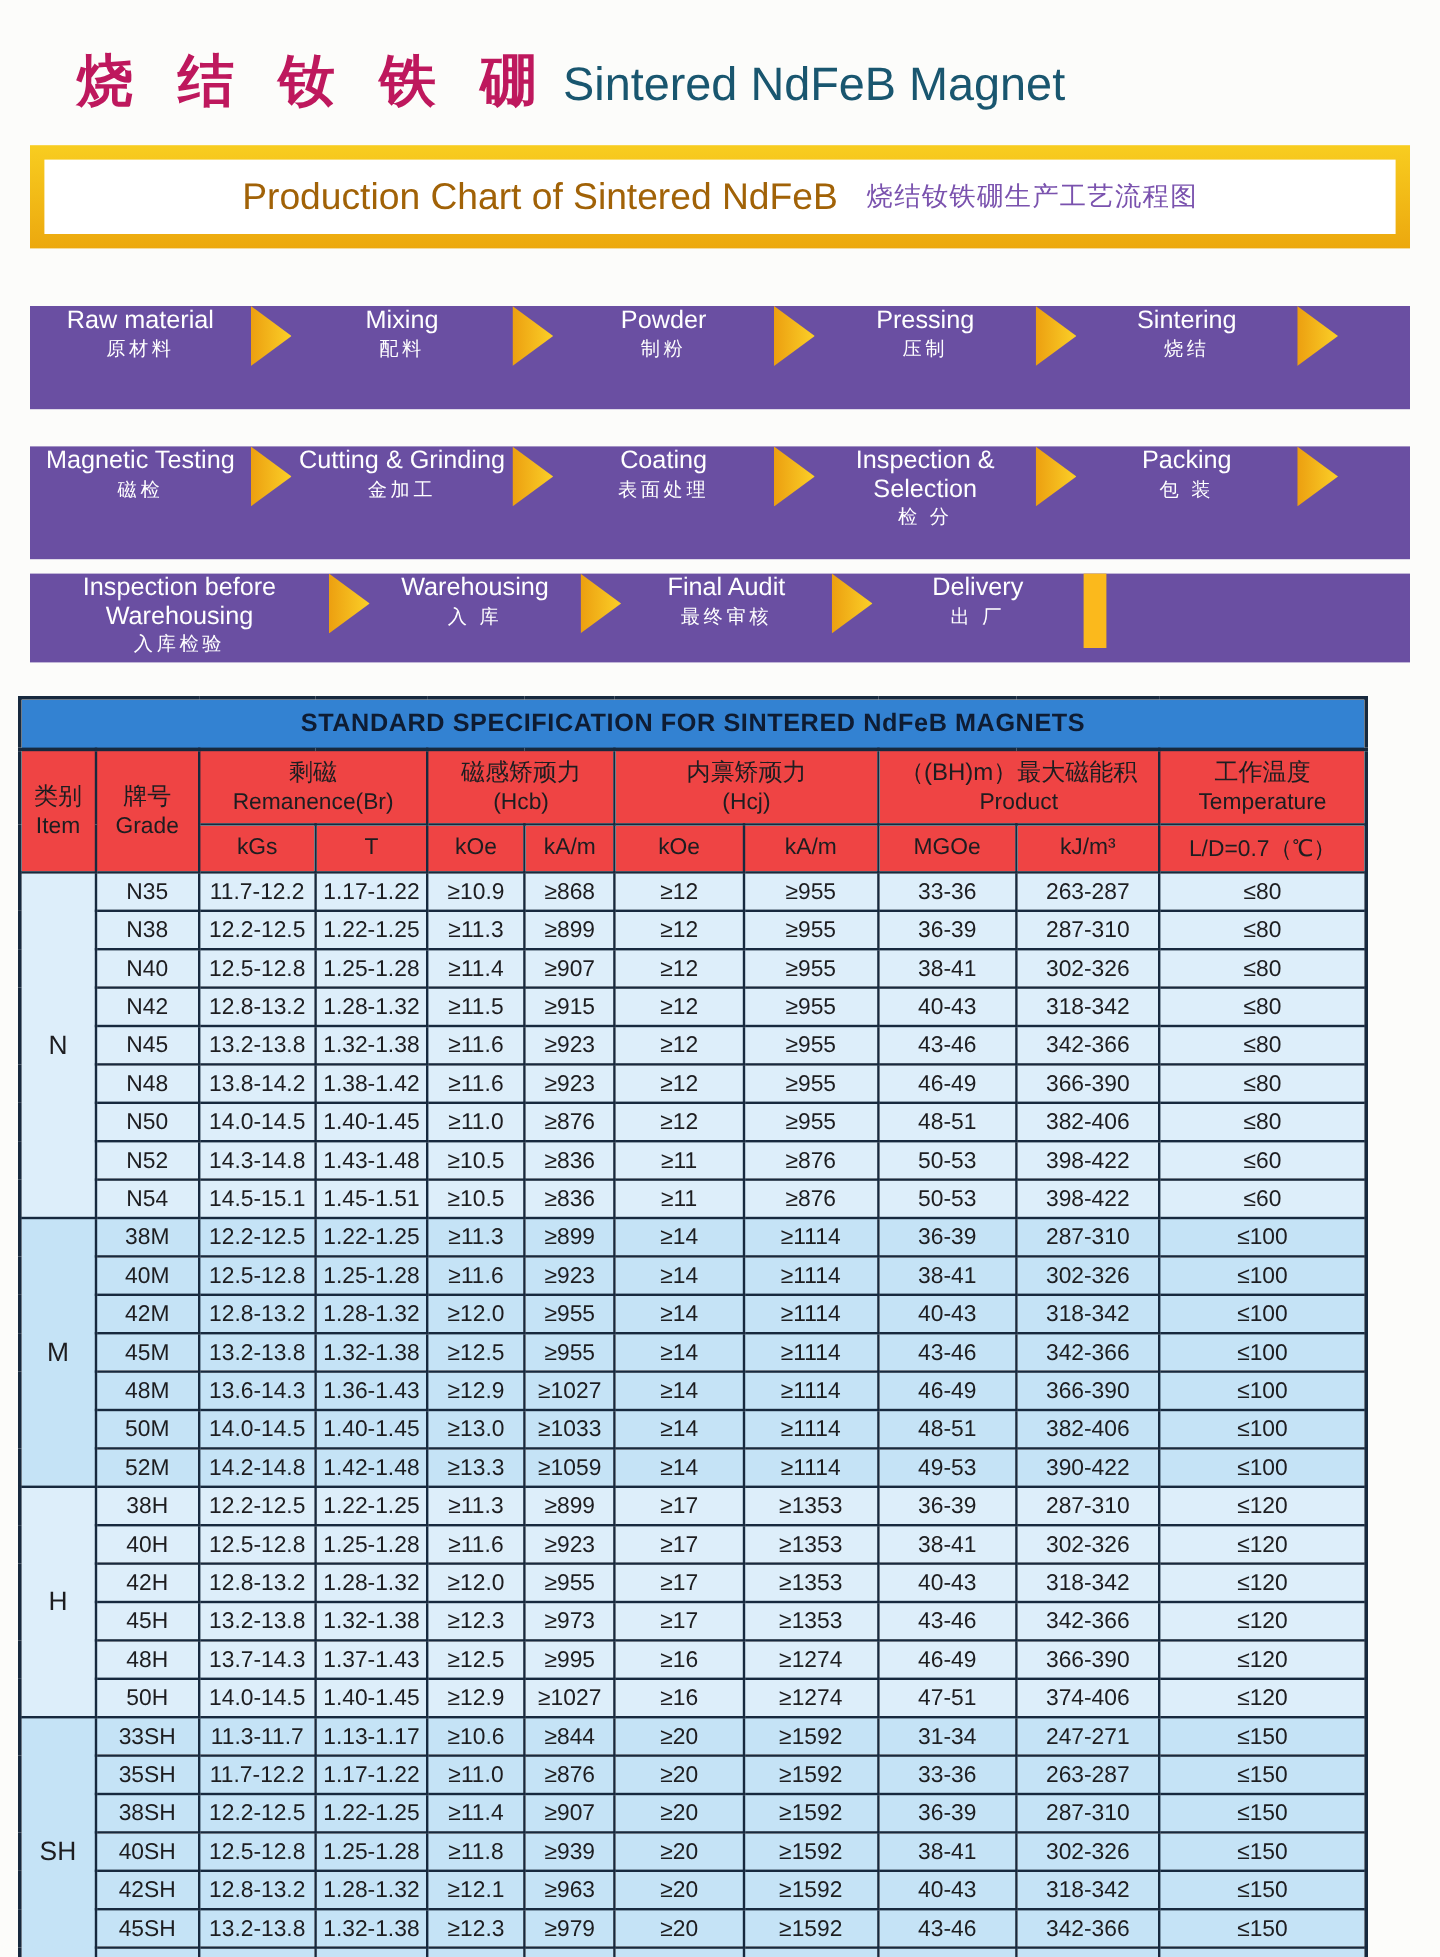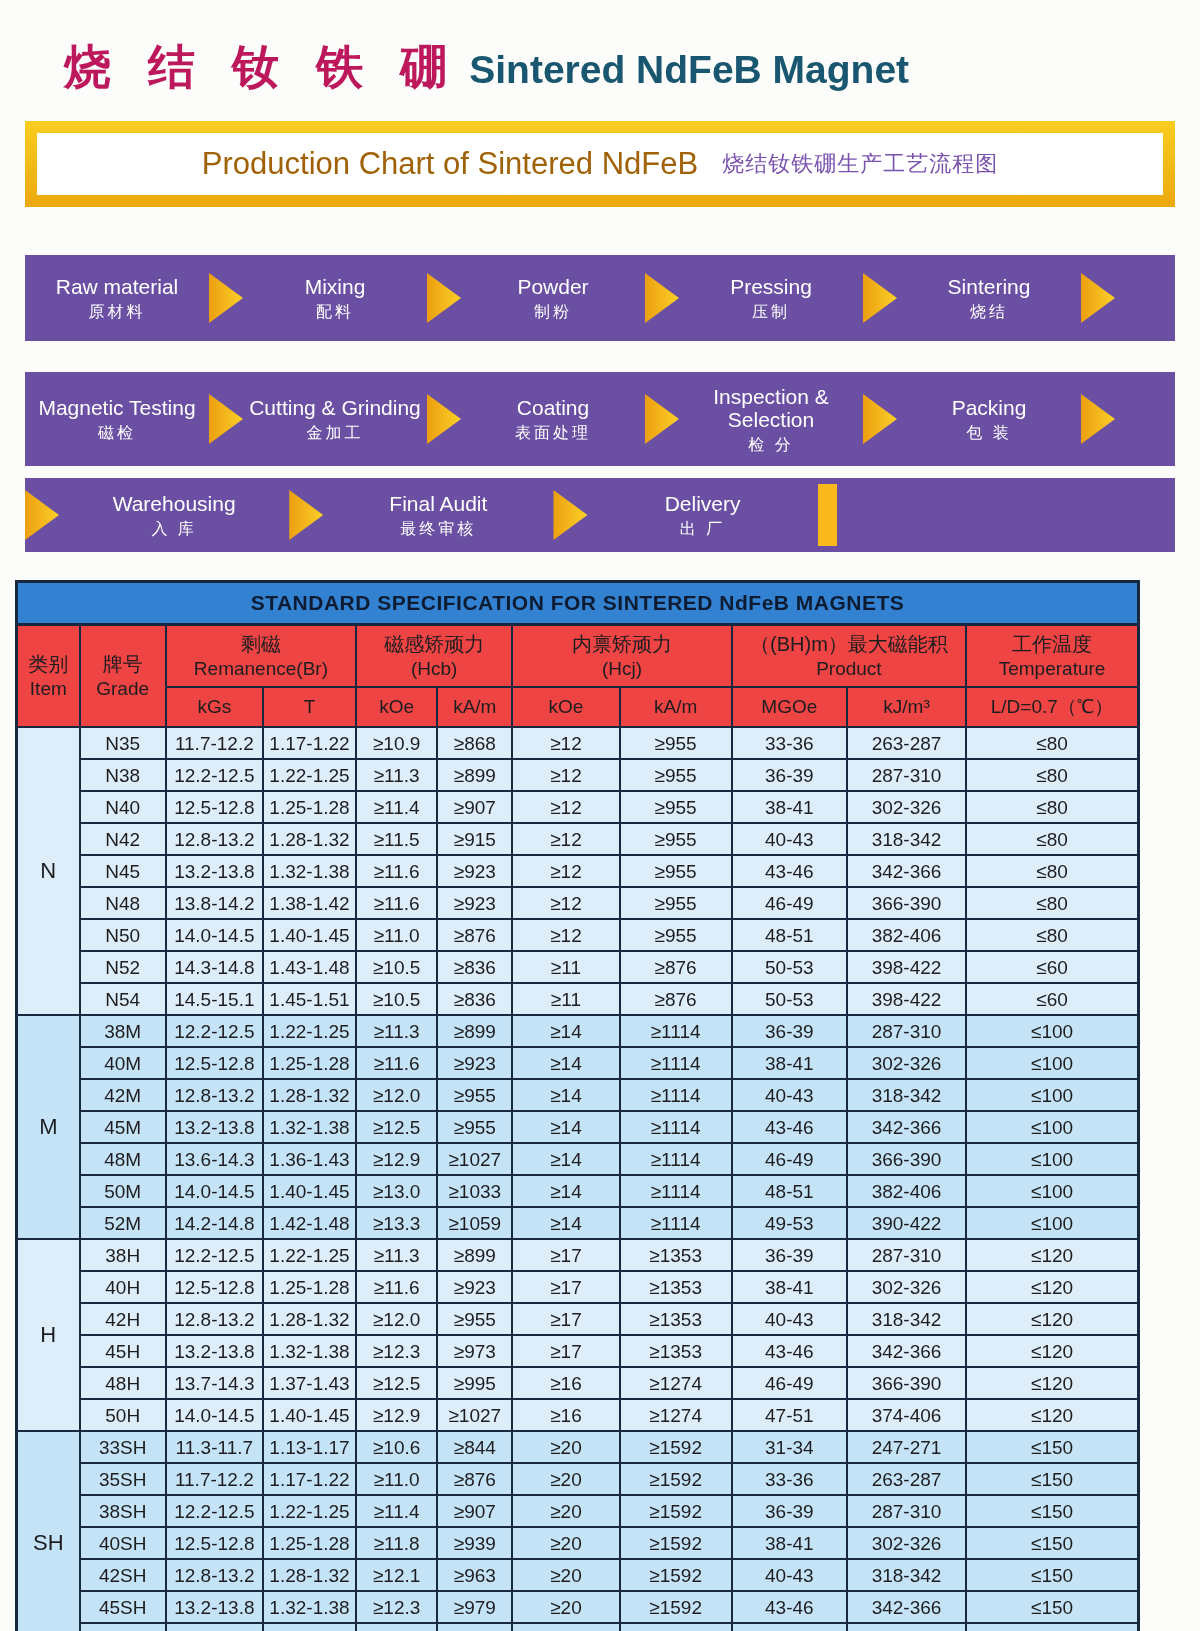--- a/index.html
+++ b/index.html
@@ -2,30 +2,30 @@
 <html><head>
 <meta charset="utf-8">
 <style>
   html,body{margin:0;padding:0;}
   body{width:1200px;background:#ffffff;font-family:"Liberation Sans", sans-serif;}
   .page{position:relative;width:1200px;height:1631px;background:#fcfcfa;overflow:hidden;}
 
   
   .doc-title{padding:36px 0 0 64px;white-space:nowrap;}
   .doc-title .zh{font-size:47px;font-weight:bold;color:#be185d;letter-spacing:12px;}
-  .doc-title .en{font-size:39px;font-weight:bold;color:#19566f;margin-left:10px;letter-spacing:0;}
+  .doc-title .en{font-size:39px;font-weight:normal;color:#19566f;margin-left:10px;letter-spacing:0;}
 
   
   .banner{margin:22px 25px 0 25px;background:linear-gradient(180deg,#f8cd20,#eca80e);padding:12px;}
   .banner-inner{background:#ffffff;height:62px;display:flex;align-items:center;justify-content:center;gap:24px;white-space:nowrap;}
   .banner-inner .b-en{color:#a16207;font-size:31px;}
   .banner-inner .b-zh{color:#7a52ae;font-size:22px;letter-spacing:1px;}
 
   
-  .flow-band{margin:0 25px;background:#6a4fa2;display:flex;align-items:center;color:#ffffff;}
+  .flow-band{margin:0 25px;background:#6a4fa2;display:flex;color:#ffffff;}
   .band1{margin-top:48px;height:86px;}
   .band2{margin-top:31px;height:94px;}
   .band3{margin-top:12px;height:74px;}
   .flow-step{flex:1;text-align:center;line-height:1.12;padding:0 6px;}
   .step-en{font-size:21px;}
   .step-zh{font-size:16px;letter-spacing:3px;margin-top:4px;}
   .flow-arrow{flex:0 0 34px;width:34px;height:50px;background:linear-gradient(90deg,#ec9f10,#fbd028);clip-path:polygon(0 0,100% 50%,0 100%);}
   .flow-spacer-sm{flex:0 0 60px;}
   .flow-bar{flex:0 0 19px;width:19px;height:62px;background:#fbb91c;}
   .band3 .flow-step:first-child{flex:1.45;}
@@ -111,20 +111,24 @@
       </div>
       <div class="flow-arrow"></div>
       <div class="flow-step">
         <div class="step-en">Packing</div>
         <div class="step-zh">包 装</div>
       </div>
       <div class="flow-arrow"></div>
       <div class="flow-spacer-sm"></div>
     </div>
   <div class="flow-band band3">
+      <div class="flow-step">
+        <div class="step-en">Inspection before Warehousing</div>
+        <div class="step-zh">入库检验</div>
+      </div>
       <div class="flow-arrow"></div>
       <div class="flow-step">
         <div class="step-en">Warehousing</div>
         <div class="step-zh">入 库</div>
       </div>
       <div class="flow-arrow"></div>
       <div class="flow-step">
         <div class="step-en">Final Audit</div>
         <div class="step-zh">最终审核</div>
       </div>

